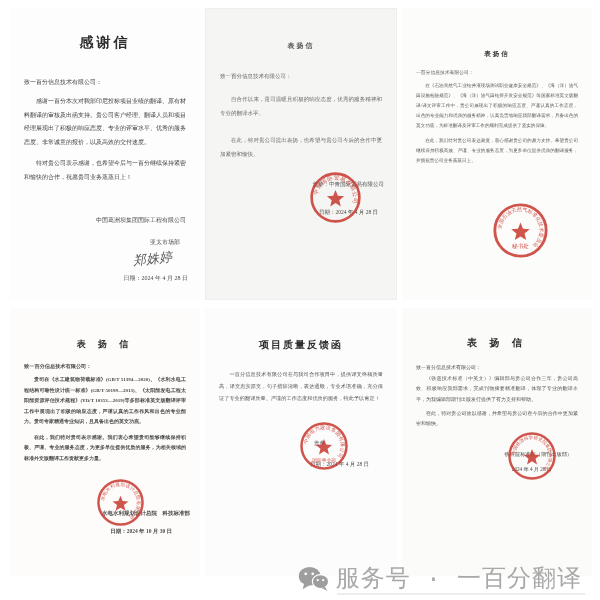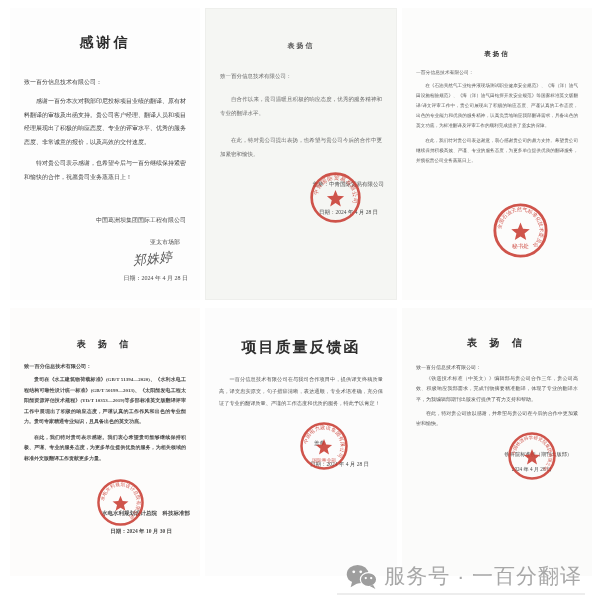--- a/index.html
+++ b/index.html
@@ -28,30 +28,30 @@
   .doc3 .doc-title{font-size:6.5px;letter-spacing:2px;margin-top:30px;}
   .doc3 .doc-greeting{font-size:4.8px;margin-top:10px;color:#5c5c5c;}
   .doc3 .doc-para{font-size:4.6px;line-height:2.15;margin-top:6px;}
   
   .doc4{left:10px;top:308px;width:190px;height:268px;background:#fdfcfb;}
   .doc4 .doc-title{font-size:9px;letter-spacing:5px;margin-top:18px;color:#2f2f2f;}
   .doc4 .doc-greeting{font-size:5.2px;margin-top:12px;color:#444;font-weight:600;}
   .doc4 .doc-para{font-size:5px;line-height:2.1;margin-top:5px;color:#4a4a4a;font-weight:600;}
   
   .doc5{left:205px;top:308px;width:192px;height:268px;background:#fcfcfc;}
-  .doc5 .doc-title{font-size:15px;letter-spacing:2px;margin-top:18px;color:#2e2e2e;}
+  .doc5 .doc-title{font-size:10px;letter-spacing:2px;margin-top:18px;color:#2e2e2e;}
   .doc5 .doc-para{font-size:5.2px;line-height:2.35;margin-top:16px;}
   
   .doc6{left:402px;top:308px;width:190px;height:268px;background:#fbfbfa;}
   .doc6 .doc-title{font-size:10px;letter-spacing:5px;margin-top:16px;color:#2e2e2e;}
   .doc6 .doc-greeting{font-size:5px;margin-top:14px;}
   .doc6 .doc-para{font-size:5px;line-height:2.05;margin-top:4px;}
   
   .footer{position:absolute;right:18px;top:562px;display:flex;align-items:center;gap:7px;}
-  .footer-label{font-family:Liberation Sans, sans-serif;font-size:21px;
+  .footer-label{font-family:Liberation Mono, monospace;font-size:24px;
                 color:#a8a8a8;letter-spacing:1px;}
   .footer-underline{position:absolute;right:15px;top:593px;width:248px;height:2px;background:#ededed;}
 </style>
 </head>
 <body>
 
 <div class="canvas">
 
   <div class="doc doc1">
     <div class="doc-title">感谢信</div>

